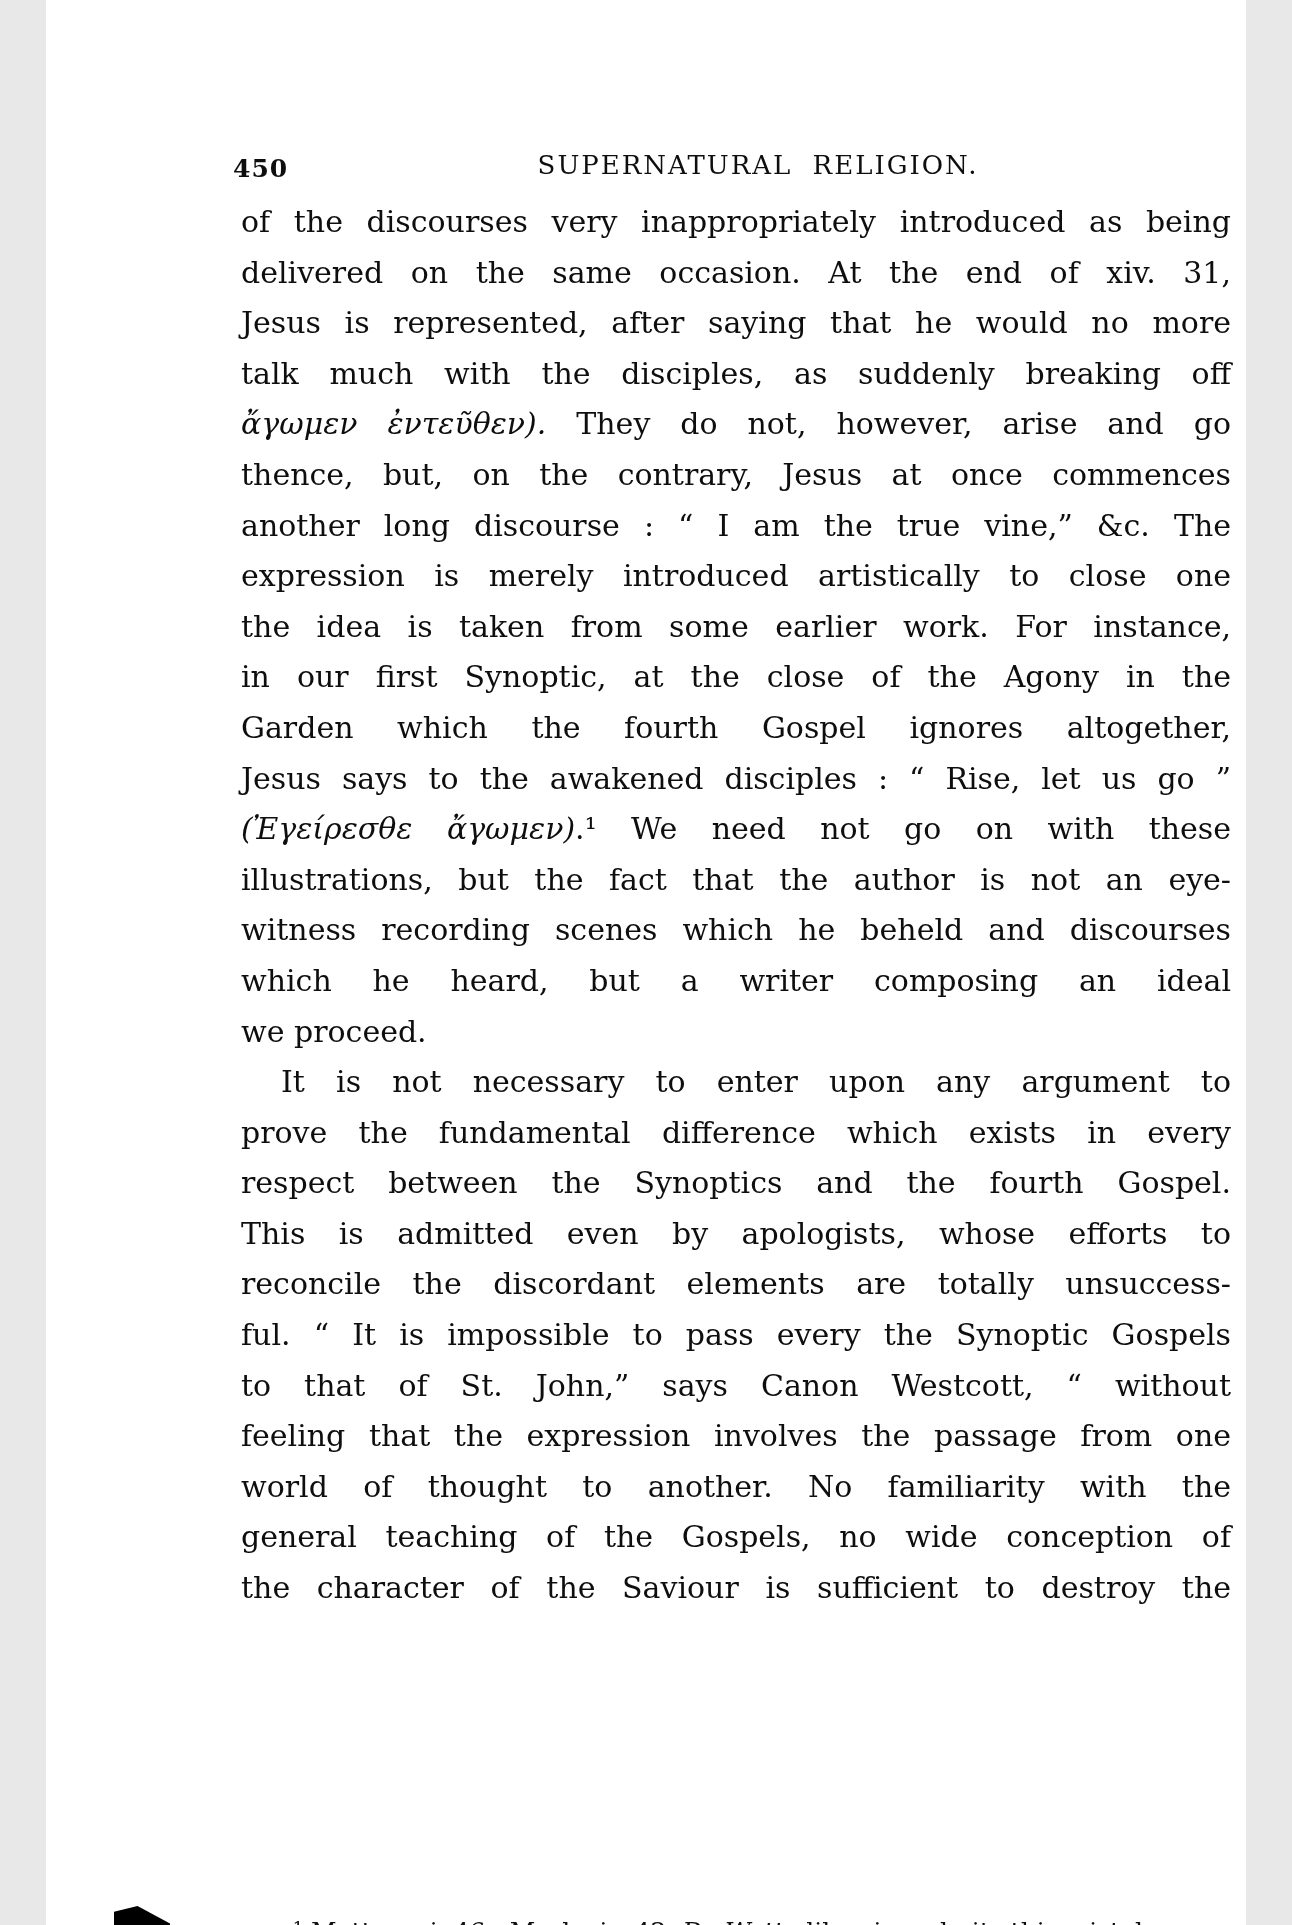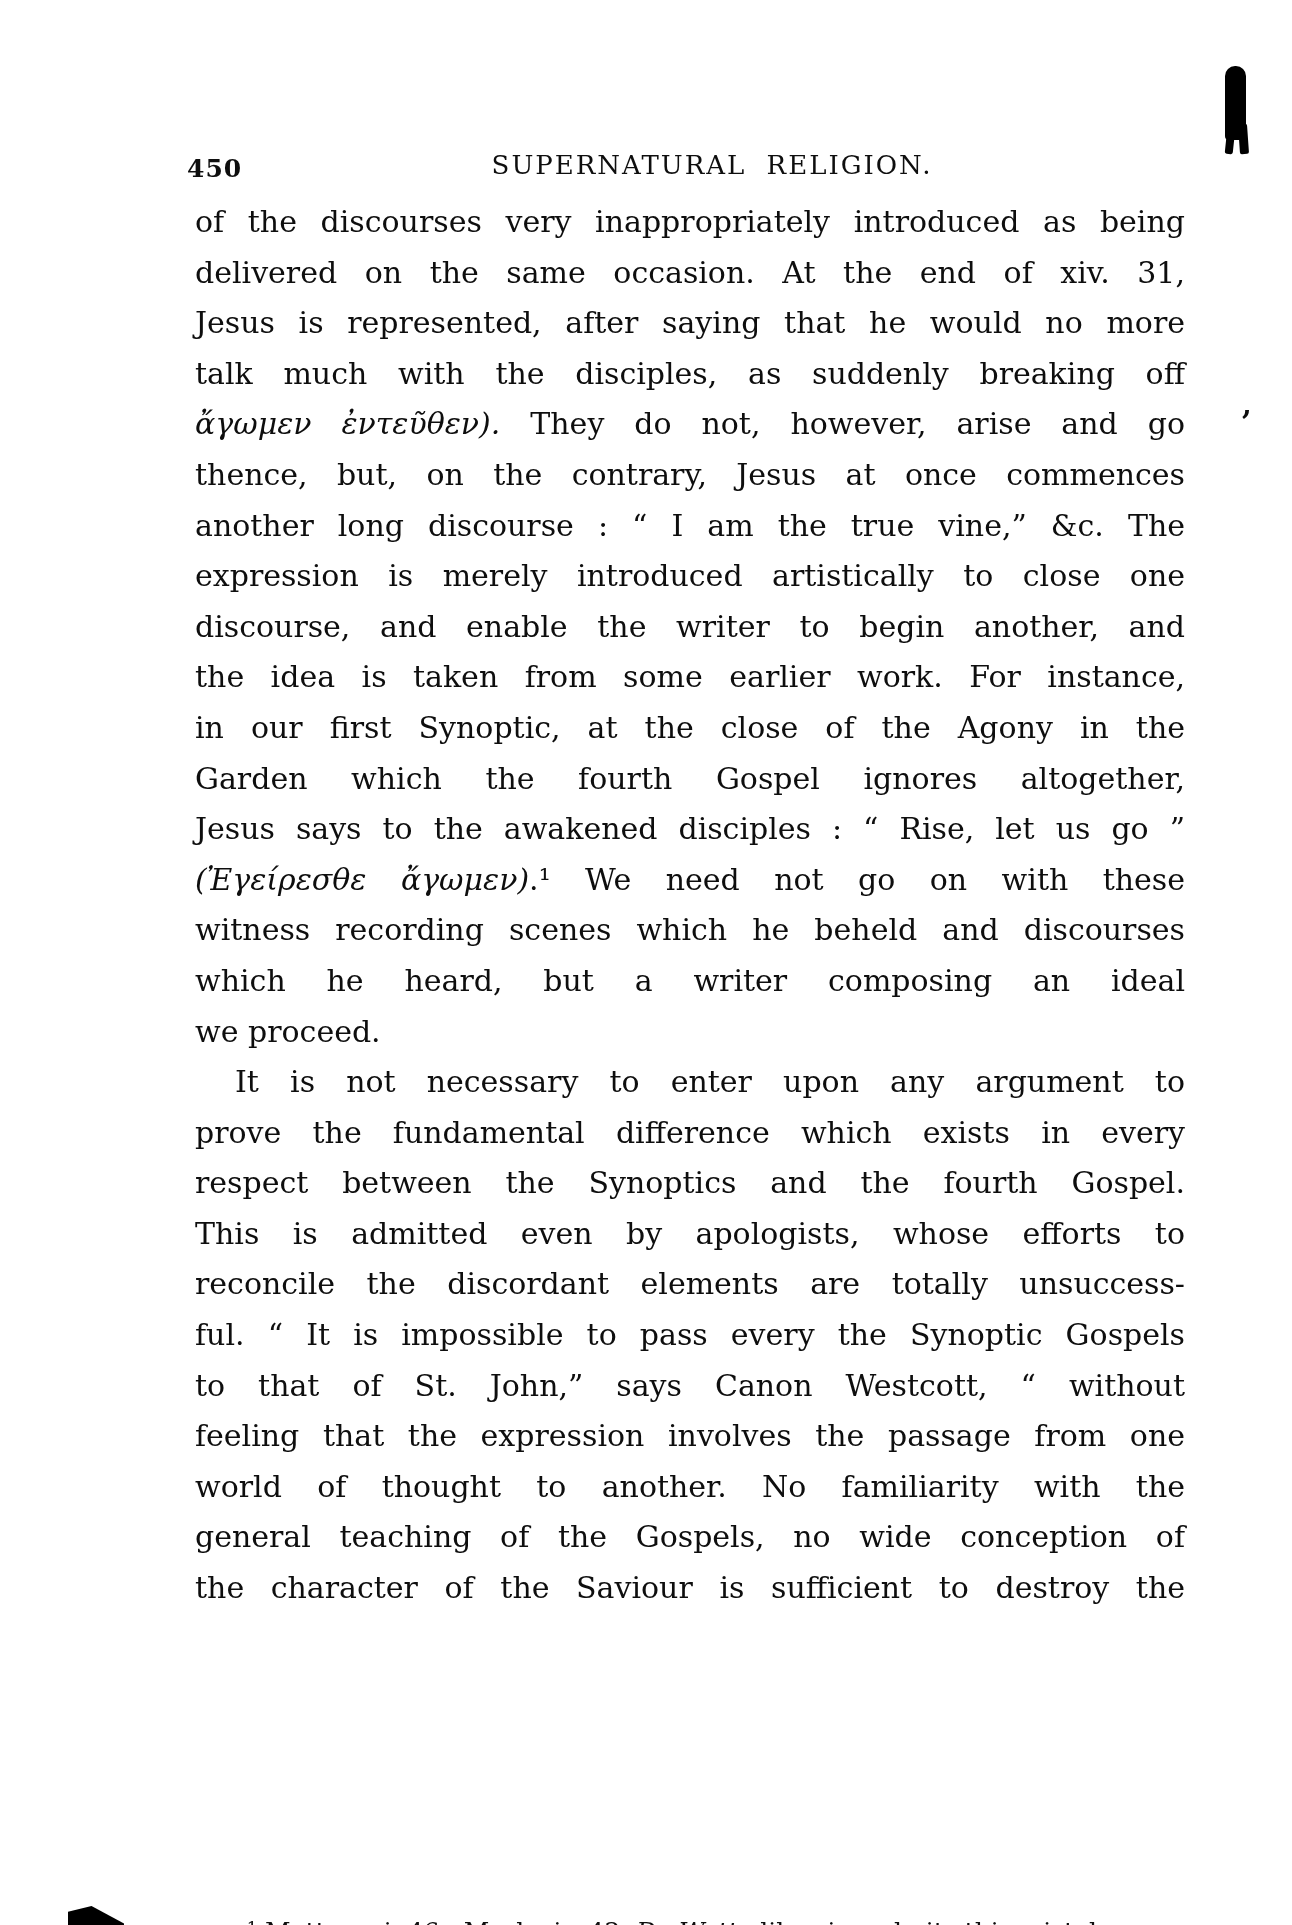--- a/index.html
+++ b/index.html
@@ -1,18 +1,18 @@
 <!DOCTYPE html>
 <html><head>
 <meta charset="utf-8">
 <style>
   html,body{margin:0;padding:0;background:#e8e8e8;}
   .page{
     position:relative;
-    width:1292px;height:1925px;
+    width:1200px;height:1925px;
     background:#ffffff;
     color:#0e0e0e;
     font-family:"DejaVu Serif","Liberation Serif",serif;
     overflow:hidden;
     margin:0 auto;
   }
   
   .header{position:absolute;left:195px;top:150px;width:990px;height:36px;}
   .pagenum{
     position:absolute;left:-8px;top:4px;
@@ -79,26 +79,26 @@
 
   <div class="body">
     <div class="bl">of the discourses very inappropriately introduced as being</div>
     <div class="bl">delivered on the same occasion. At the end of xiv. 31,</div>
     <div class="bl">Jesus is represented, after saying that he would no more</div>
     <div class="bl">talk much with the disciples, as suddenly breaking off</div>
     <div class="bl"><span class="greek">ἄγωμεν ἐντεῦθεν).</span><span> They do not, however, arise and go</span></div>
     <div class="bl">thence, but, on the contrary, Jesus at once commences</div>
     <div class="bl">another long discourse : “ I am the true vine,” &amp;c. The</div>
     <div class="bl">expression is merely introduced artistically to close one</div>
-    <div class="bl">discourse, and enable the writer to begin another, and</div>
     <div class="bl">the idea is taken from some earlier work. For instance,</div>
     <div class="bl">in our first Synoptic, at the close of the Agony in the</div>
     <div class="bl">Garden which the fourth Gospel ignores altogether,</div>
     <div class="bl">Jesus says to the awakened disciples : “ Rise, let us go ”</div>
     <div class="bl"><span class="greek">(Ἐγείρεσθε ἄγωμεν)</span><span>.¹ We need not go on with these</span></div>
+    <div class="bl">illustrations, but the fact that the author is not an eye-</div>
     <div class="bl">witness recording scenes which he beheld and discourses</div>
     <div class="bl">which he heard, but a writer composing an ideal</div>
     <div class="bl end">we proceed.</div>
     <div class="bl ind">It is not necessary to enter upon any argument to</div>
     <div class="bl">prove the fundamental difference which exists in every</div>
     <div class="bl">respect between the Synoptics and the fourth Gospel.</div>
     <div class="bl">This is admitted even by apologists, whose efforts to</div>
     <div class="bl">reconcile the discordant elements are totally unsuccess-</div>
     <div class="bl">ful. “ It is impossible to pass every the Synoptic Gospels</div>
     <div class="bl">to that of St. John,” says Canon Westcott, “ without</div>

